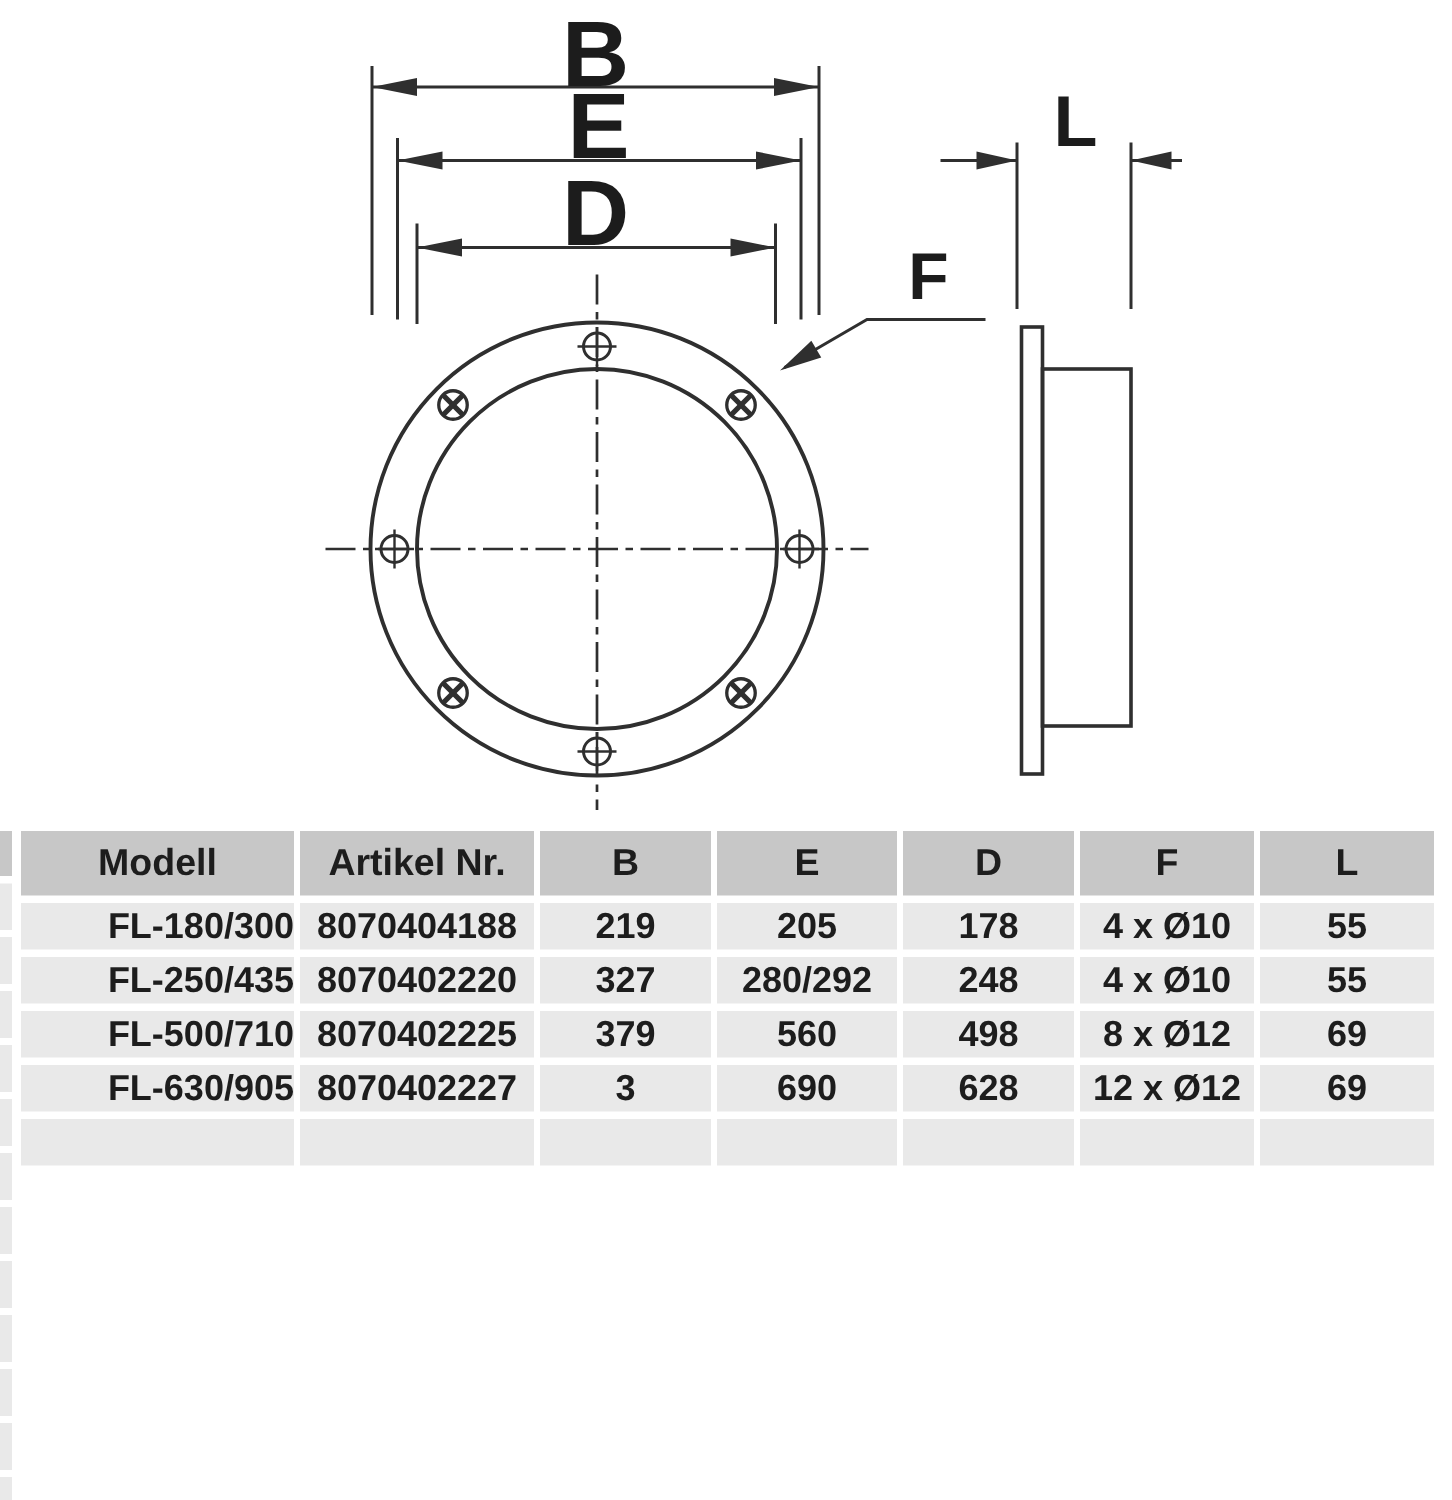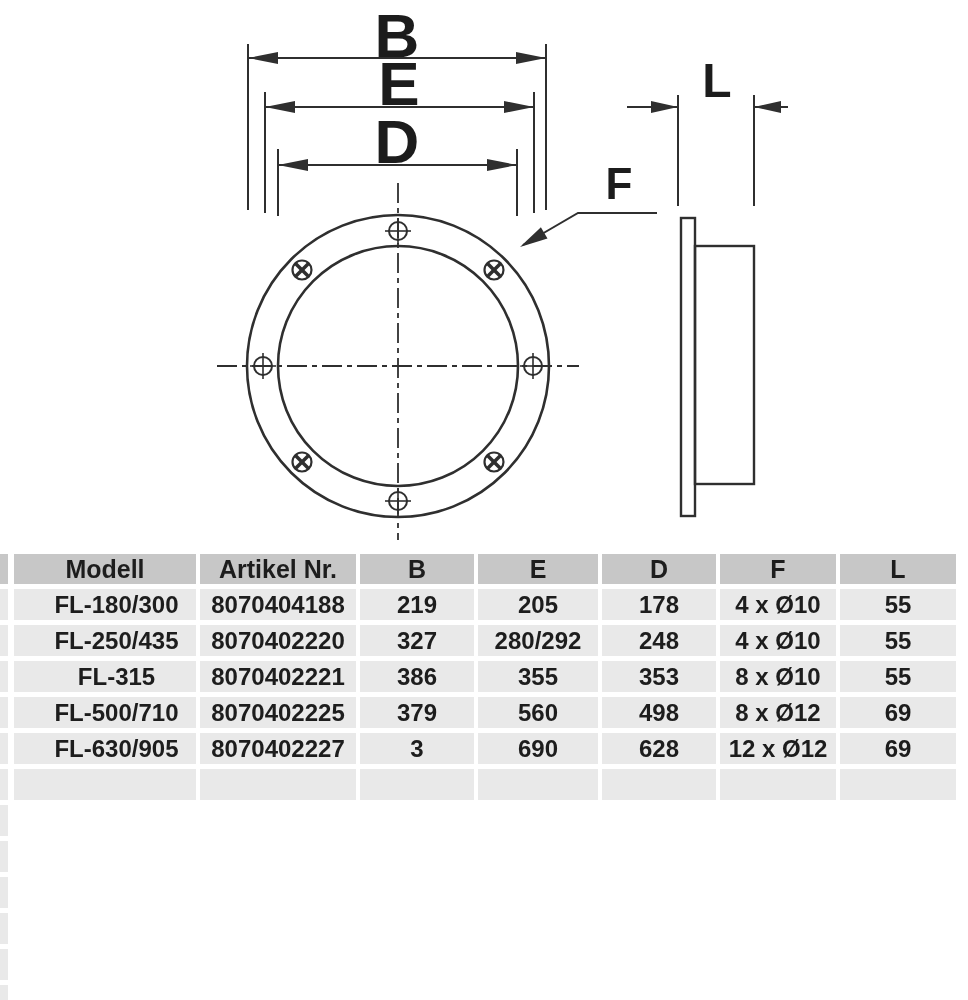--- a/index.html
+++ b/index.html
@@ -18,30 +18,30 @@
   .dim-f{font-size:44px;}
   .dim-l{font-size:48px;}
 
   table.spec{
     position:absolute;left:10px;top:549px;
     width:950px;table-layout:fixed;
     border-collapse:separate;border-spacing:4px 5px;
     font-weight:700;color:#1d1d1d;
   }
   table.spec th{
-    background:#c7c7c7;height:30px;padding:0;
+    background:#c7c7c7;height:43px;padding:0;
     font-size:25px;font-weight:700;text-align:center;
     white-space:nowrap;overflow:hidden;
   }
   table.spec td{
     background:#e9e9e9;height:31px;padding:0;
     font-size:24px;text-align:center;
     white-space:nowrap;overflow:hidden;
   }
-  table.spec td.model-cell{text-align:center;padding-left:23px;}
+  table.spec td.model-cell{text-align:right;padding-left:23px;}
   tr.partial-row td{background:#e9e9e9;}
 
   .edge-sliver-header{
     position:absolute;left:0;top:554px;width:8px;height:30px;
     background:#c7c7c7;
   }
   .edge-sliver-rows{
     position:absolute;left:0;top:589px;width:8px;height:411px;
     background:repeating-linear-gradient(to bottom,#e9e9e9 0 31px,#ffffff 31px 36px);
   }
@@ -189,29 +189,20 @@
         <tr>
           <td class="model-cell">FL-250/435</td>
           <td>8070402220</td>
           <td>327</td>
           <td>280/292</td>
           <td>248</td>
           <td>4 x Ø10</td>
           <td>55</td>
         </tr>
         <tr>
-          <td class="model-cell">FL-315</td>
-          <td>8070402221</td>
-          <td>386</td>
-          <td>355</td>
-          <td>353</td>
-          <td>8 x Ø10</td>
-          <td>55</td>
-        </tr>
-        <tr>
           <td class="model-cell">FL-500/710</td>
           <td>8070402225</td>
           <td>379</td>
           <td>560</td>
           <td>498</td>
           <td>8 x Ø12</td>
           <td>69</td>
         </tr>
         <tr>
           <td class="model-cell">FL-630/905</td>

